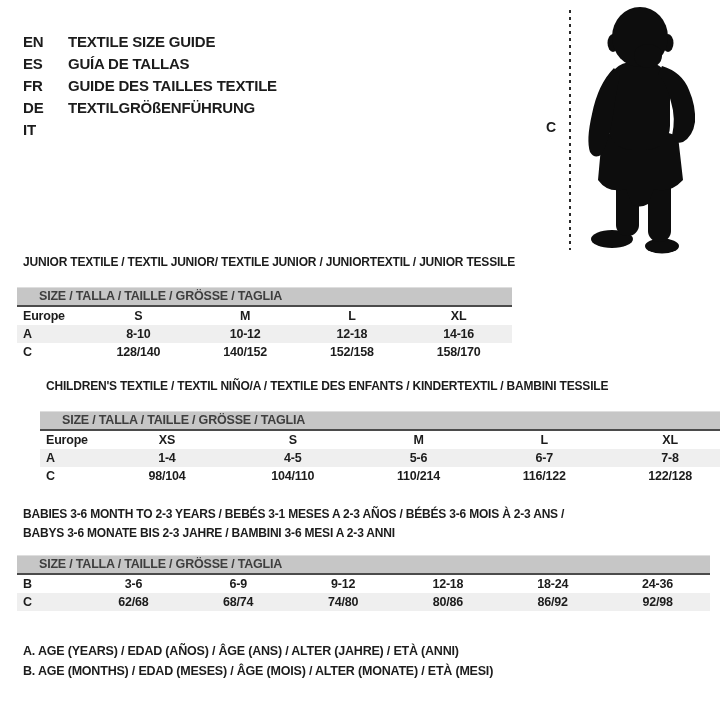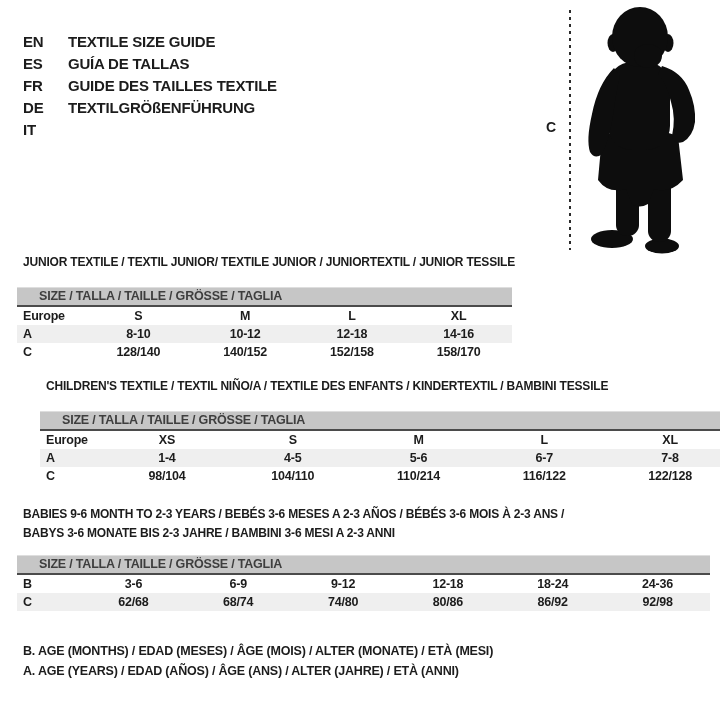--- a/index.html
+++ b/index.html
@@ -199,21 +199,21 @@
       <td>110/214</td>
       <td>116/122</td>
       <td>122/128</td>
     </tr>
   </tbody>
     </table>
 </div>
 
 <div id="table-babies" class="abs tbl-container">
   <div class="tbl-title two-line">
-    <div>BABIES 9-6 MONTH TO 2-3 YEARS / BEBÉS 3-6 MESES A 2-3 AÑOS / BÉBÉS 3-6 MOIS À 2-3 ANS /</div>
+    <div>BABIES 3-6 MONTH TO 2-3 YEARS / BEBÉS 3-1 MESES A 2-3 AÑOS / BÉBÉS 3-6 MOIS À 2-3 ANS /</div>
     <div>BABYS 3-6 MONATE BIS 2-3 JAHRE / BAMBINI 3-6 MESI A 2-3 ANNI</div>
   </div>
   <div class="size-header-bar">SIZE / TALLA / TAILLE / GRÖSSE / TAGLIA</div>
   <table class="size-table">
     <colgroup>
         <col class="label-col">
         <col>
         <col>
         <col>
         <col>
@@ -237,15 +237,15 @@
       <td>74/80</td>
       <td>80/86</td>
       <td>86/92</td>
       <td>92/98</td>
     </tr>
   </tbody>
     </table>
 </div>
 
 <div class="abs footnotes">
+  <div>A. AGE (YEARS) / EDAD (AÑOS) / ÂGE (ANS) / ALTER (JAHRE) / ETÀ (ANNI)</div>
   <div>B. AGE (MONTHS) / EDAD (MESES) / ÂGE (MOIS) / ALTER (MONATE) / ETÀ (MESI)</div>
-  <div>A. AGE (YEARS) / EDAD (AÑOS) / ÂGE (ANS) / ALTER (JAHRE) / ETÀ (ANNI)</div>
 </div>
 
 </body></html>

